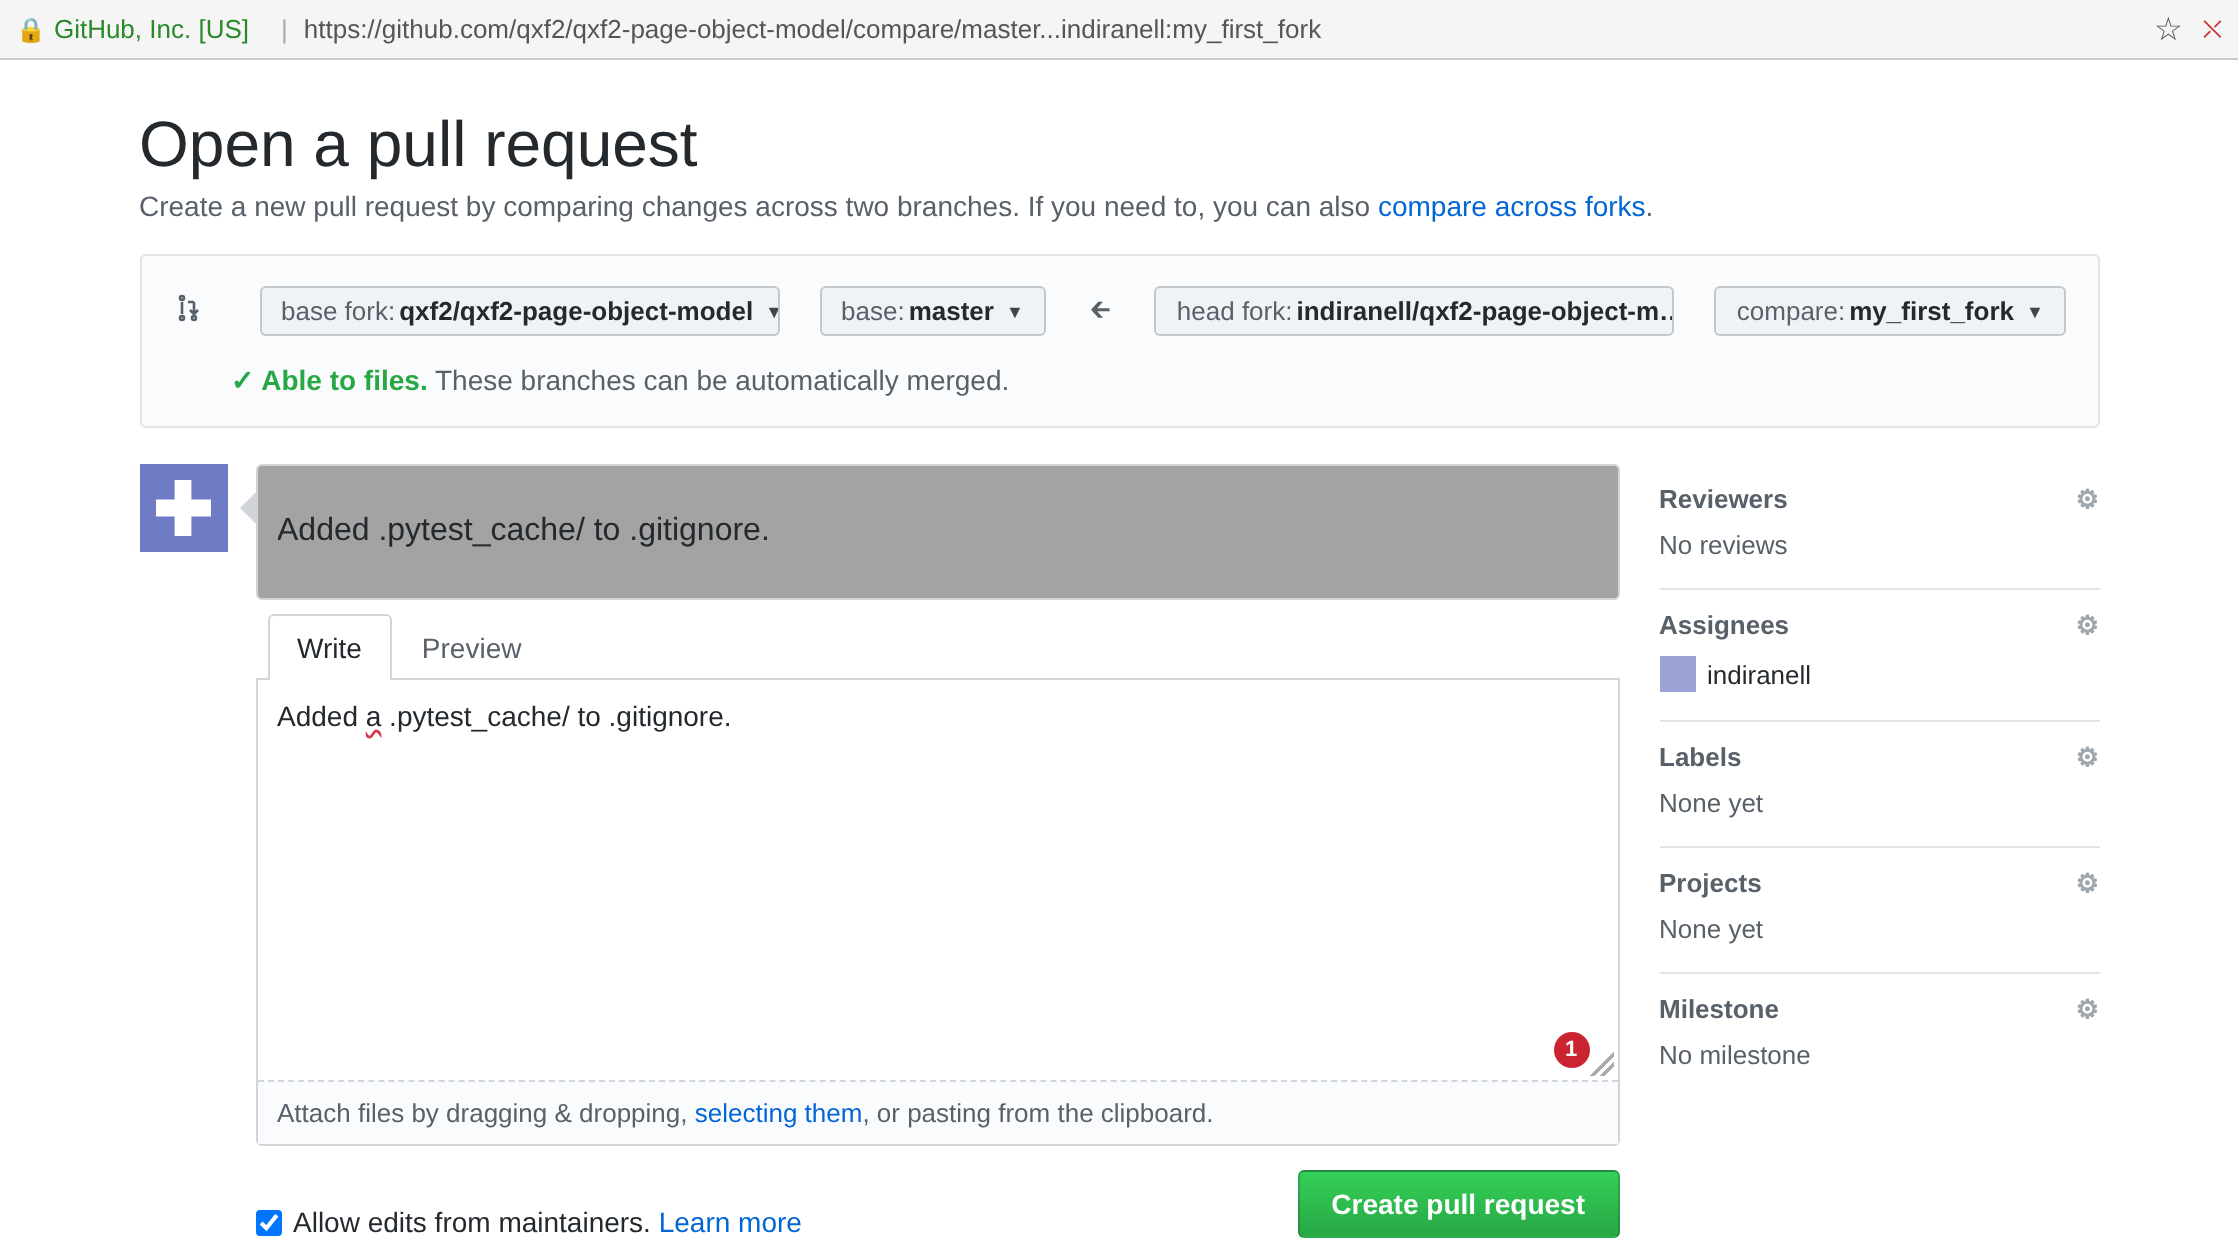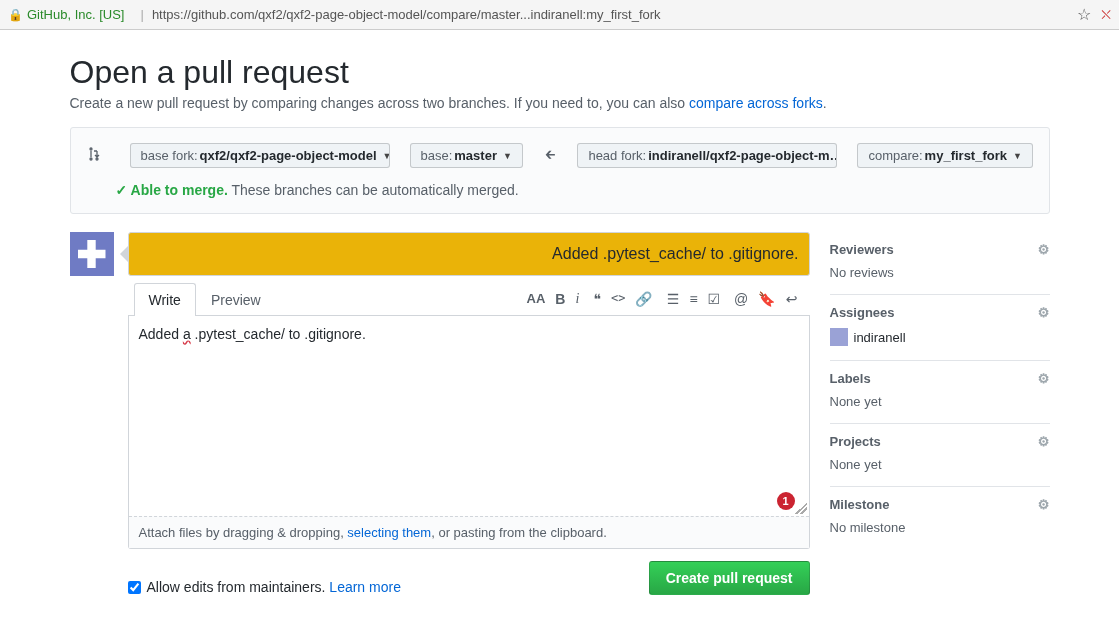--- a/index.html
+++ b/index.html
@@ -110,27 +110,26 @@
       left: -8px;
       top: 14px;
       width: 0; height: 0;
       border-top: 8px solid transparent;
       border-bottom: 8px solid transparent;
       border-right: 8px solid #d1d5da;
     }
 
     .title-input {
       width: 100%;
-      padding: 12px 10px;
+      padding: 24px 10px;
       font-size: 16px;
-      background: #eab308;
+      background: #a3a3a3;
       border: 1px solid #d1d5da;
       border-radius: 3px;
       color: #24292e;
-      text-align: right;
     }
     .tabs {
       display: flex;
       align-items: center;
       border-bottom: 1px solid #d1d5da;
       margin-top: 6px;
       padding: 0 6px;
     }
     .tab {
       padding: 8px 14px;
@@ -297,55 +296,33 @@
         <span class="value">indiranell/qxf2-page-object-m…</span>
 
       </div>
       <div class="select-menu">
         <span class="label">compare: </span>
         <span class="value">my_first_fork</span>
         <span class="caret">▼</span>
       </div>
     </div>
     <div class="merge-status">
-      <span class="merge-check">✓ Able to merge.</span><span> These branches can be automatically merged.</span>
+      <span class="merge-check">✓ Able to files.</span><span> These branches can be automatically merged.</span>
     </div>
   </div>
 
   <div class="main-row">
     <div class="avatar"></div>
 
     <div class="form-col">
       <input class="title-input" type="text" value="Added .pytest_cache/ to .gitignore." style="">
 
       <div class="tabs">
         <div class="tab active">Write</div>
         <div class="tab">Preview</div>
-        <div class="toolbar">
-          <div class="toolbar-group">
-            <span style="font-weight:600;font-size:13px">AA</span>
-            <span style="font-weight:700">B</span>
-            <span style="font-style:italic;font-family:serif">i</span>
-          </div>
-          <div class="toolbar-group">
-            <span>❝</span>
-            <span style="font-family:monospace;font-size:12px">&lt;&gt;</span>
-            <span>🔗</span>
-          </div>
-          <div class="toolbar-group">
-            <span>☰</span>
-            <span>≡</span>
-            <span>☑</span>
-          </div>
-          <div class="toolbar-group">
-            <span>@</span>
-            <span>🔖</span>
-            <span>↩</span>
-          </div>
-        </div>
       </div>
 
       <div class="body-box">
         <div class="body-textarea" contenteditable="true" style=""><span>Added </span><span class="spell">a</span><span> .pytest_cache/ to .gitignore.</span></div>
         <div class="body-footer-row">
           <div class="badge-red">1</div>
           <div class="resize-handle"></div>
         </div>
         <div class="attach-hint">
           <span>Attach files by dragging &amp; dropping, </span><a href="#">selecting them</a><span>, or pasting from the clipboard.</span>

